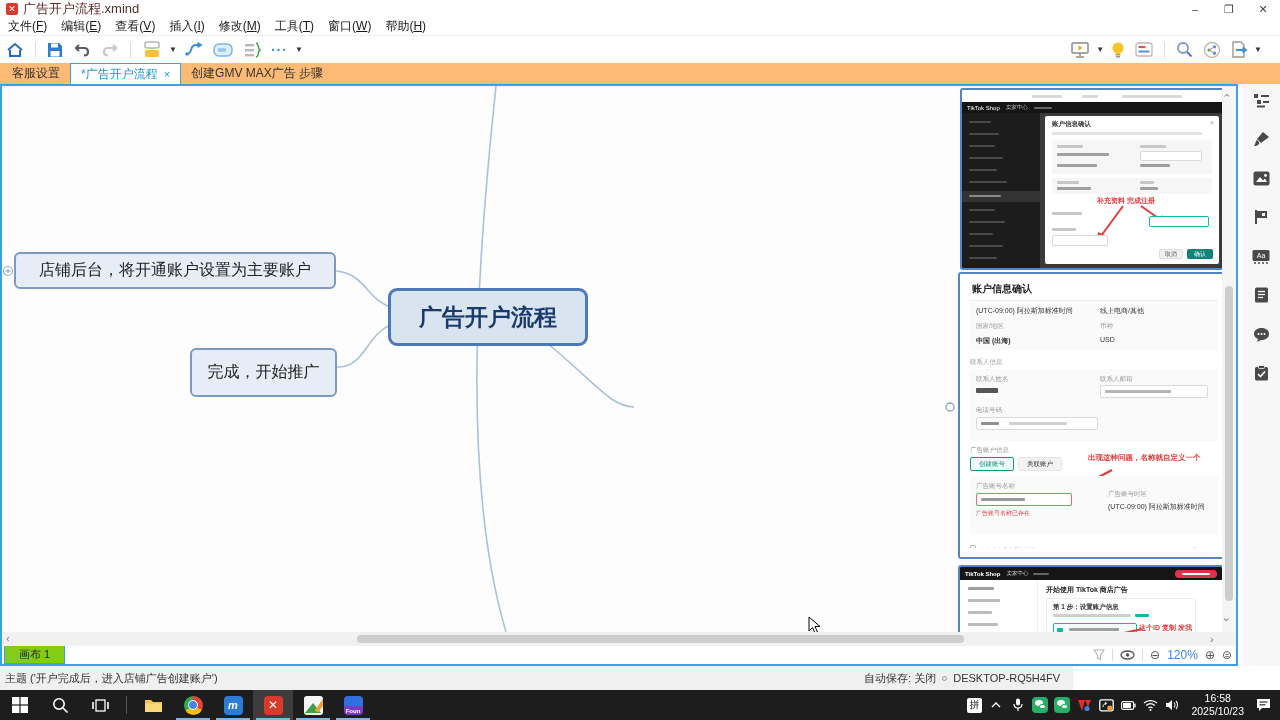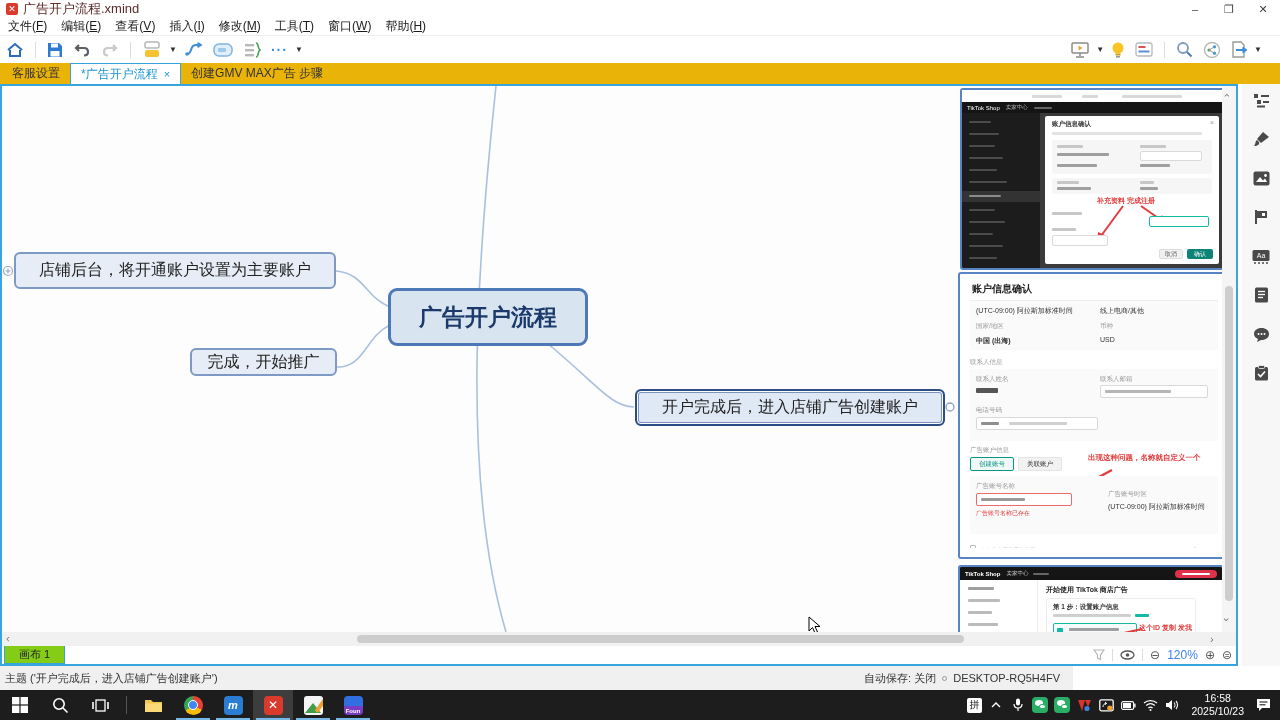--- a/index.html
+++ b/index.html
@@ -16,21 +16,21 @@
   
   #menubar{left:0;top:18px;width:1280px;height:18px;background:#fff;display:flex;align-items:center;padding-left:8px;gap:14px;border-bottom:1px solid #eee;}
   .menu-item{font-size:12px;color:#1a1a1a;white-space:nowrap;}
   .menu-item u{text-decoration:underline;}
   
   #toolbar{left:0;top:36px;width:1280px;height:27px;background:#fff;display:flex;align-items:center;}
   .tsep{width:1px;height:16px;background:#ddd;margin:0 6px;}
   .tico{height:20px;display:flex;align-items:center;justify-content:center;margin:0 5px;}
   .caret{font-size:8px;color:#333;margin:0 2px;}
   
-  #tabbar{left:0;top:63px;width:1280px;height:21px;background:#eab308;display:flex;align-items:flex-end;}
+  #tabbar{left:0;top:63px;width:1280px;height:21px;background:#fdba74;display:flex;align-items:flex-end;}
   .tab{height:21px;display:flex;align-items:center;padding:0 10px;font-size:12px;color:#333;}
   .tab.active{background:#fff;color:#1e93d2;border:1px solid #35a3dc;border-bottom:none;}
   .tab .x{margin-left:6px;color:#1e93d2;font-size:11px;}
   
   #workspace{left:0;top:84px;width:1238px;height:582px;border:2px solid #3aa5dc;background:#fff;}
   #canvas{left:0;top:0;width:1234px;height:546px;background:#fdfdfd;overflow:hidden;}
   .node{background:#e7edf6;border:2px solid #7e99c4;border-radius:6px;display:flex;align-items:center;justify-content:center;font-size:16px;color:#222;}
   #central-topic{background:#d9e4f1;border:3px solid #4e79b7;border-radius:9px;font-size:23px;font-weight:bold;color:#1b3a6b;}
   #selected-topic{background:#dfe9f5;border:2px solid #2c4c86;border-radius:6px;box-shadow:inset 0 0 0 1px #fff,inset 0 0 0 2px #7b94bd;font-size:16px;color:#222;display:flex;align-items:center;justify-content:center;}
   .imgnode{background:#fff;border:2px solid #5585c2;border-radius:3px;overflow:hidden;}
@@ -219,28 +219,25 @@
         <path d="M545 257 C597 300 608 320 632 321" fill="none" stroke="#a9c0de" stroke-width="1.6"></path>
         <circle cx="948" cy="321" r="4" fill="#fff" stroke="#8aa3c4" stroke-width="1.3"></circle>
         <circle cx="6" cy="185" r="4.5" fill="#fff" stroke="#9aadc8" stroke-width="1.2"></circle>
         <line x1="3.5" y1="185" x2="8.5" y2="185" stroke="#9aadc8" stroke-width="1.2"></line>
         <line x1="6" y1="182.5" x2="6" y2="187.5" stroke="#9aadc8" stroke-width="1.2"></line>
       </svg>
 
       <div class="a node" style="left:12px;top:166px;width:322px;height:37px;">
           <span>店铺后台，将开通账户设置为主要账户</span>
         </div>
-      <div class="a node" style="left:188px;top:262px;width:147px;height:28px;">
+      <div class="a node" style="left:188px;top:262px;width:147px;height:49px;">
           <span>完成，开始推广</span>
         </div>
       <div class="a" id="central-topic" style="left:386px;top:202px;width:200px;height:58px;display:flex;align-items:center;justify-content:center;">
           <span>广告开户流程</span>
-        </div>
-      <div class="a" id="selected-topic" style="left:633px;top:303px;width:310px;height:37px;">
-          <span>开户完成后，进入店铺广告创建账户</span>
         </div>
 
       <div class="a imgnode" style="left:958px;top:2px;width:266px;height:182px;">
         <div class="a" style="left:0;top:0;width:262px;height:12px;background:#fff;">
           <div class="a bar" style="left:70px;top:5px;width:30px;"></div>
             <div class="a bar" style="left:120px;top:5px;width:16px;"></div>
             <div class="a bar" style="left:160px;top:5px;width:60px;"></div>
         </div>
         <div class="a" style="left:0;top:12px;width:262px;height:11px;background:#151515;display:flex;align-items:center;">
           <span style="color:#fff;font-size:6px;margin-left:5px;">TikTok Shop</span>

